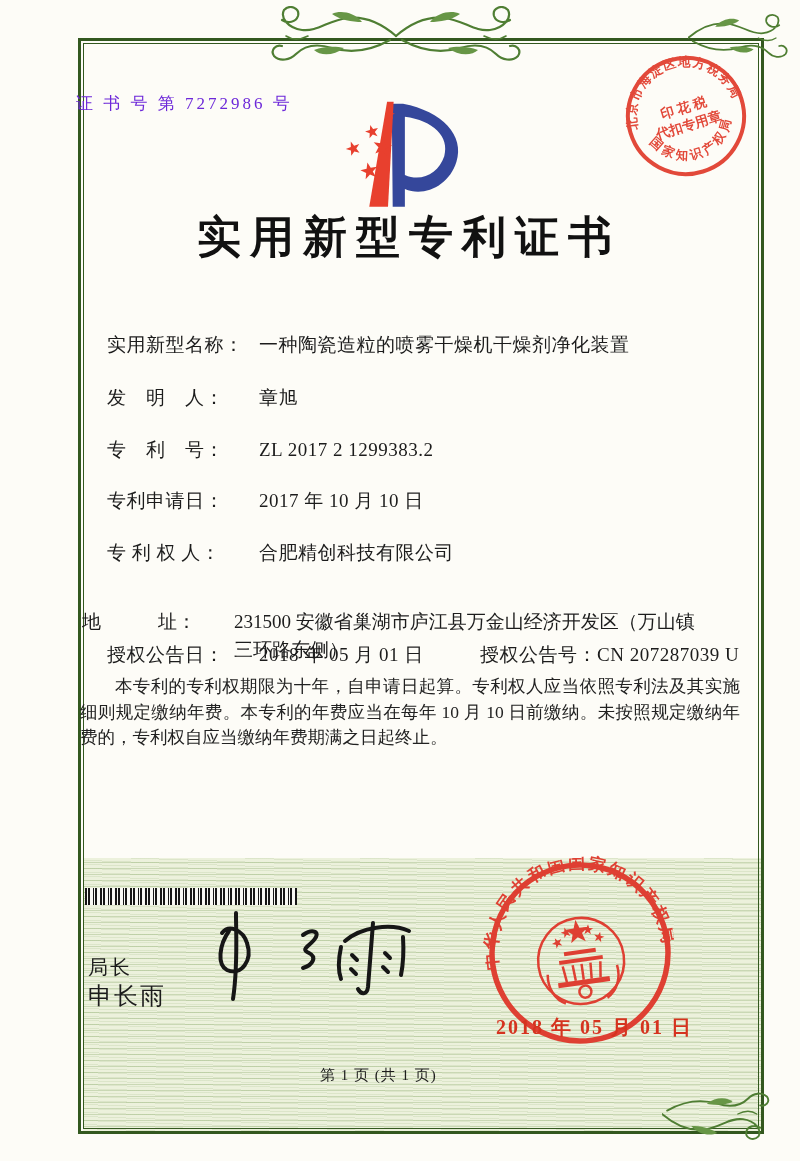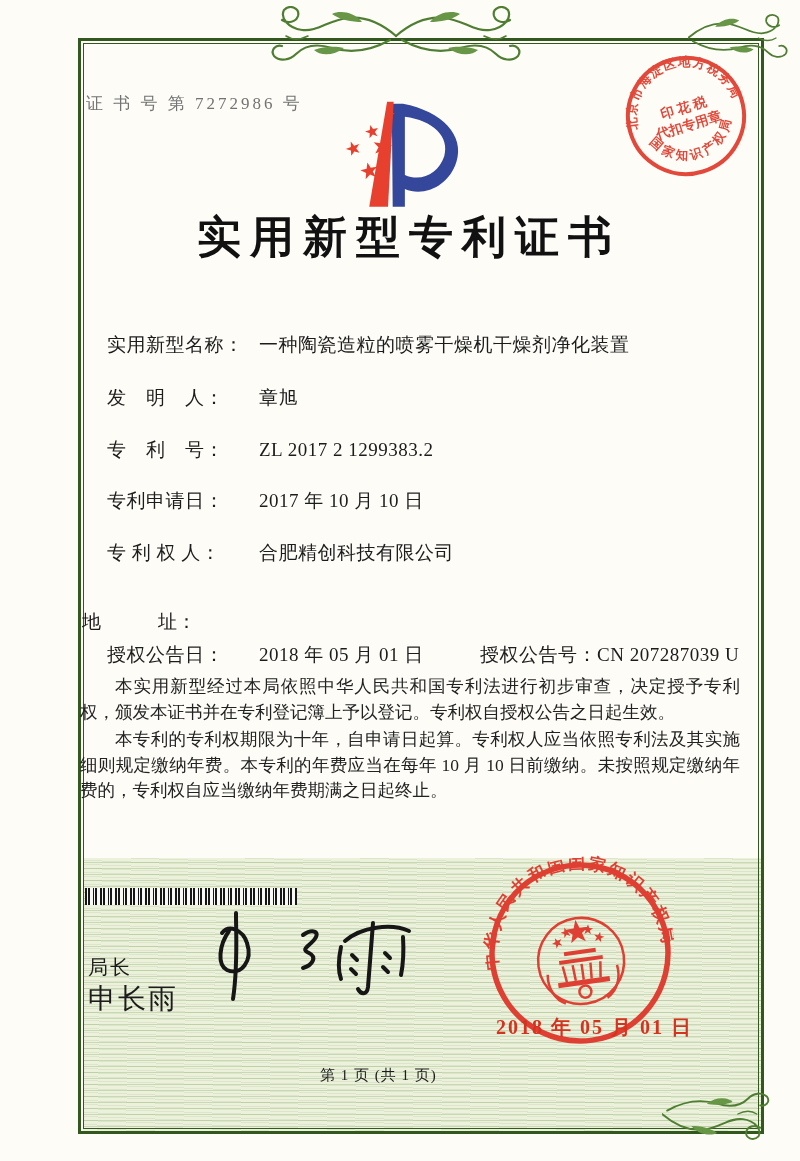--- a/index.html
+++ b/index.html
@@ -21,21 +21,21 @@
   
   .green-zone{
     position:absolute;left:83px;top:858px;width:678px;height:275px;
     background-color:#ecf1dc;
     background-image:
       repeating-linear-gradient(0deg, rgba(122,158,88,.30) 0 1px, transparent 1px 6px),
       repeating-linear-gradient(2deg, rgba(122,158,88,.14) 0 1px, transparent 1px 4px);
   }
   
   .cert-no{
-    left:76px;top:92px;font-size:17px;letter-spacing:3px;color:#737373;margin-left:10px;
+    left:76px;top:92px;font-size:17px;letter-spacing:3px;color:#6d28d9;
   }
   .tax-seal{left:622px;top:52px;transform:rotate(-17deg);opacity:.92;}
   .logo-svg{left:328px;top:94px;}
   .title{
     left:0;top:208px;width:800px;text-align:center;margin:0;
     font-size:44px;font-weight:bold;letter-spacing:9px;color:#111;padding-left:9px;
   }
   
   .field-row{left:82px;font-size:19px;letter-spacing:.5px;white-space:nowrap;margin-left:25px;}
   .field-row .lbl{display:inline-block;min-width:152px;}
@@ -50,21 +50,21 @@
   }
   .paras p{margin:2px 0;text-indent:2em;}
   
   .barcode{
     left:85px;top:888px;width:212px;height:17px;
     background:repeating-linear-gradient(90deg,
       #161616 0 2px,#f8f8f4 2px 3px,#161616 3px 5px,#f8f8f4 5px 8px,
       #161616 8px 9px,#f8f8f4 9px 10px,#161616 10px 12px,#f8f8f4 12px 15px);
   }
   .director-title{left:88px;top:942px;font-size:20px;letter-spacing:2px;font-family:"Liberation Sans","DejaVu Sans",sans-serif;margin-top:12px;}
-  .director-name{left:88px;top:980px;font-size:28px;letter-spacing:2px;font-family:Liberation Serif, serif;}
+  .director-name{left:88px;top:980px;font-size:24px;letter-spacing:2px;font-family:Liberation Serif, serif;}
   .signature{left:195px;top:905px;}
   .gov-seal{left:485px;top:858px;transform:rotate(-8deg);opacity:.95;}
   .seal-date{
     left:496px;top:1014px;font-size:20px;font-weight:bold;color:#d5331f;
     letter-spacing:2px;white-space:nowrap;
   }
   .page-num{left:320px;top:1066px;font-size:15px;letter-spacing:1px;}
   .ornament{color:#4f7e33;}
 </style>
 </head>
@@ -146,31 +146,30 @@
   <div class="abs field-row" style="top:437px">
     <span class="lbl">专　利　号：</span><span class="val">ZL 2017 2 1299383.2</span>
   </div>
   <div class="abs field-row" style="top:488px">
     <span class="lbl">专利申请日：</span><span class="val">2017 年 10 月 10 日</span>
   </div>
   <div class="abs field-row" style="top:540px">
     <span class="lbl">专 利 权 人：</span><span class="val">合肥精创科技有限公司</span>
   </div>
   <div class="abs addr-block" style="top:608px">
-    <span class="lbl">地　　　址：</span>
+    <span class="lbl">地　　　址：</span><span class="addr-lines"><span style="display:block">231500 安徽省巢湖市庐江县万金山经济开发区（万山镇</span><span style="display:block">三环路东侧）</span></span>
   </div>
   <div class="abs field-row" style="top:642px">
     <span class="lbl">授权公告日：</span><span class="val">2018 年 05 月 01 日</span>
   </div>
   <div class="abs field-row grant-no" style="top:642px">
     <span class="lbl" style="min-width:0">授权公告号：</span><span class="val">CN 207287039 U</span>
   </div>
 
   <div class="abs paras">
-    <p>本实用新型经过本局依照中华人民共和国专利法进行初步审查，决定授予专利权，颁发本证书并在专利登记簿上予以登记。专利权自授权公告之日起生效。</p>
     <p>本专利的专利权期限为十年，自申请日起算。专利权人应当依照专利法及其实施细则规定缴纳年费。本专利的年费应当在每年 10 月 10 日前缴纳。未按照规定缴纳年费的，专利权自应当缴纳年费期满之日起终止。</p>
   </div>
 
   <div class="abs barcode"></div>
 
   <div class="abs director-title">局长</div>
   <div class="abs director-name">申长雨</div>
 
   <svg class="abs signature" width="230" height="100" viewBox="0 0 230 100">
     <g stroke="#161616" stroke-width="4" fill="none" stroke-linecap="round" stroke-linejoin="round">

